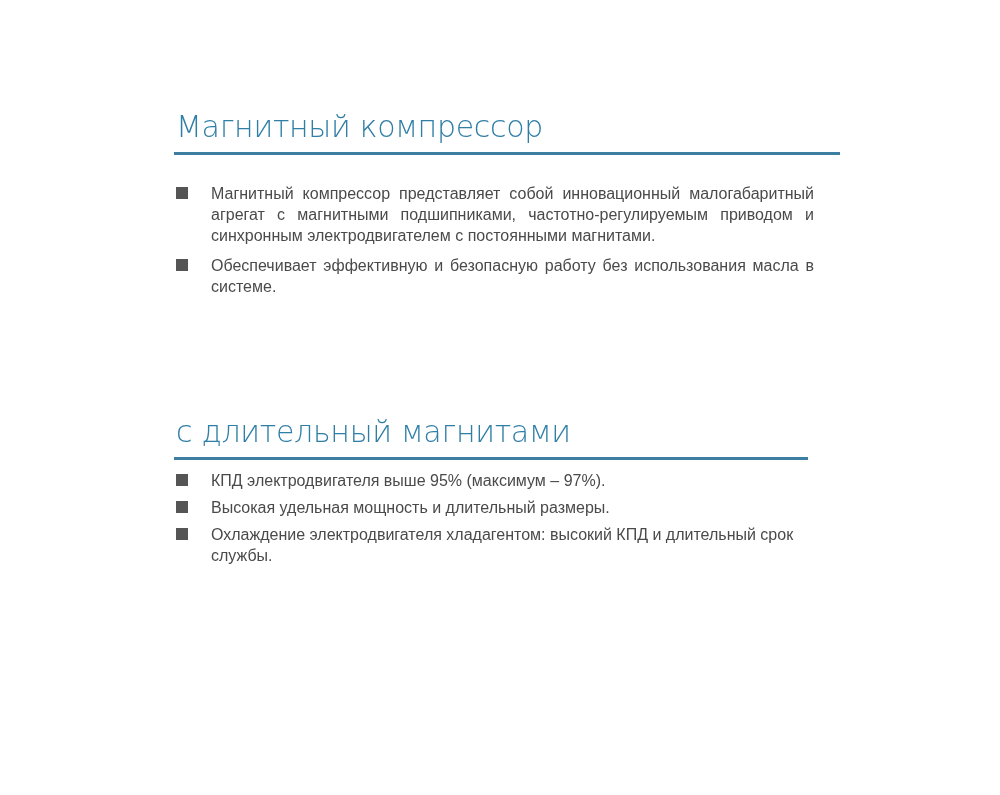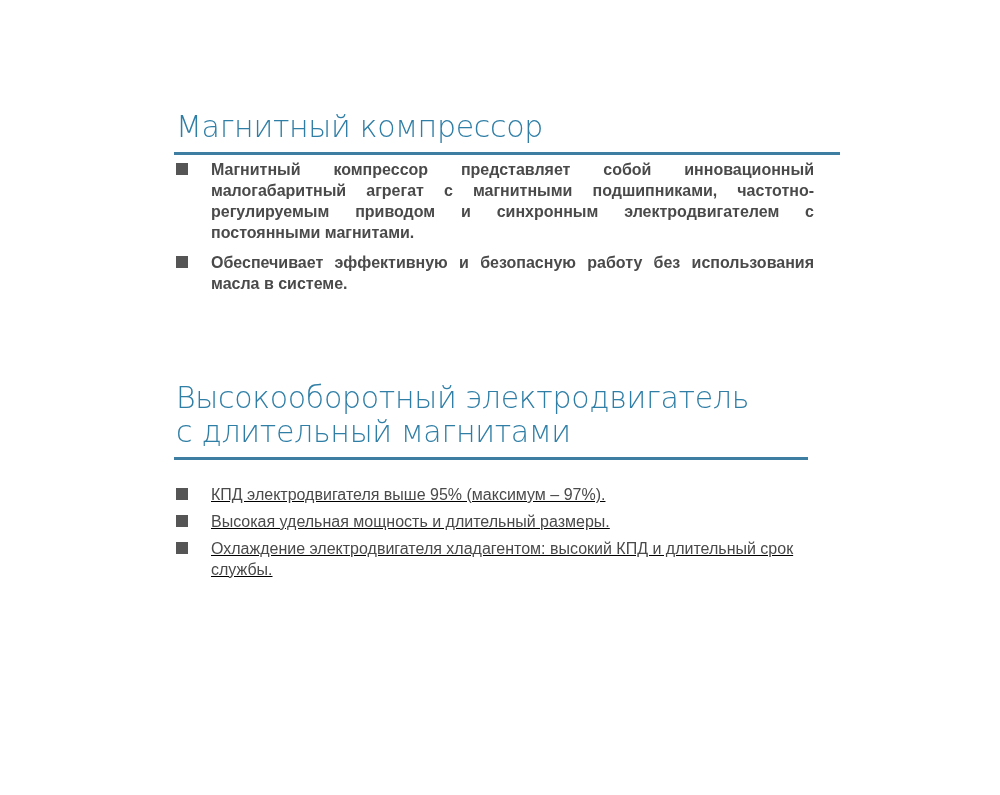--- a/index.html
+++ b/index.html
@@ -53,27 +53,27 @@
       height: 12px;
       background: #555555;
     }
     .justify {
       text-align: justify;
       text-align-last: left;
     }
 
     
     #sec1 { top: 110px; width: 666px; }
-    #sec1 .bullets { margin-top: 4px; width: 640px; font-weight: bold; }
+    #sec1 .bullets { margin-top: 28px; width: 640px; }
     #sec1 .bullets li { margin-bottom: 9px; }
     #sec1 .bullet-square { top: 4px; }
 
     
     #sec2 { top: 381px; width: 634px; }
-    #sec2 .bullets { margin-top: 24px; width: 640px; text-decoration: underline; }
+    #sec2 .bullets { margin-top: 10px; width: 640px; }
     #sec2 .bullets li { margin-bottom: 6px; }
     #sec2 .bullet-square { top: 4px; }
   </style>
 </head>
 <body>
 
 <div class="section" id="sec1">
   <h2 class="heading">
     <span>Магнитный компрессор</span>
   </h2>
@@ -85,21 +85,21 @@
     </li>
     <li class="justify">
       <span class="bullet-square"></span>
       <span>Обеспечивает эффективную и безопасную работу без использования масла в системе.</span>
     </li>
   </ul>
 </div>
 
 <div class="section" id="sec2">
   <h2 class="heading">
-    <span>Высокооборотный электродвигатель</span><br>
+    <br>
     <span>с длительный магнитами</span>
   </h2>
   <div class="rule"></div>
   <ul class="bullets">
     <li>
       <span class="bullet-square"></span>
       <span>КПД электродвигателя выше 95% (максимум – 97%).</span>
     </li>
     <li>
       <span class="bullet-square"></span>

